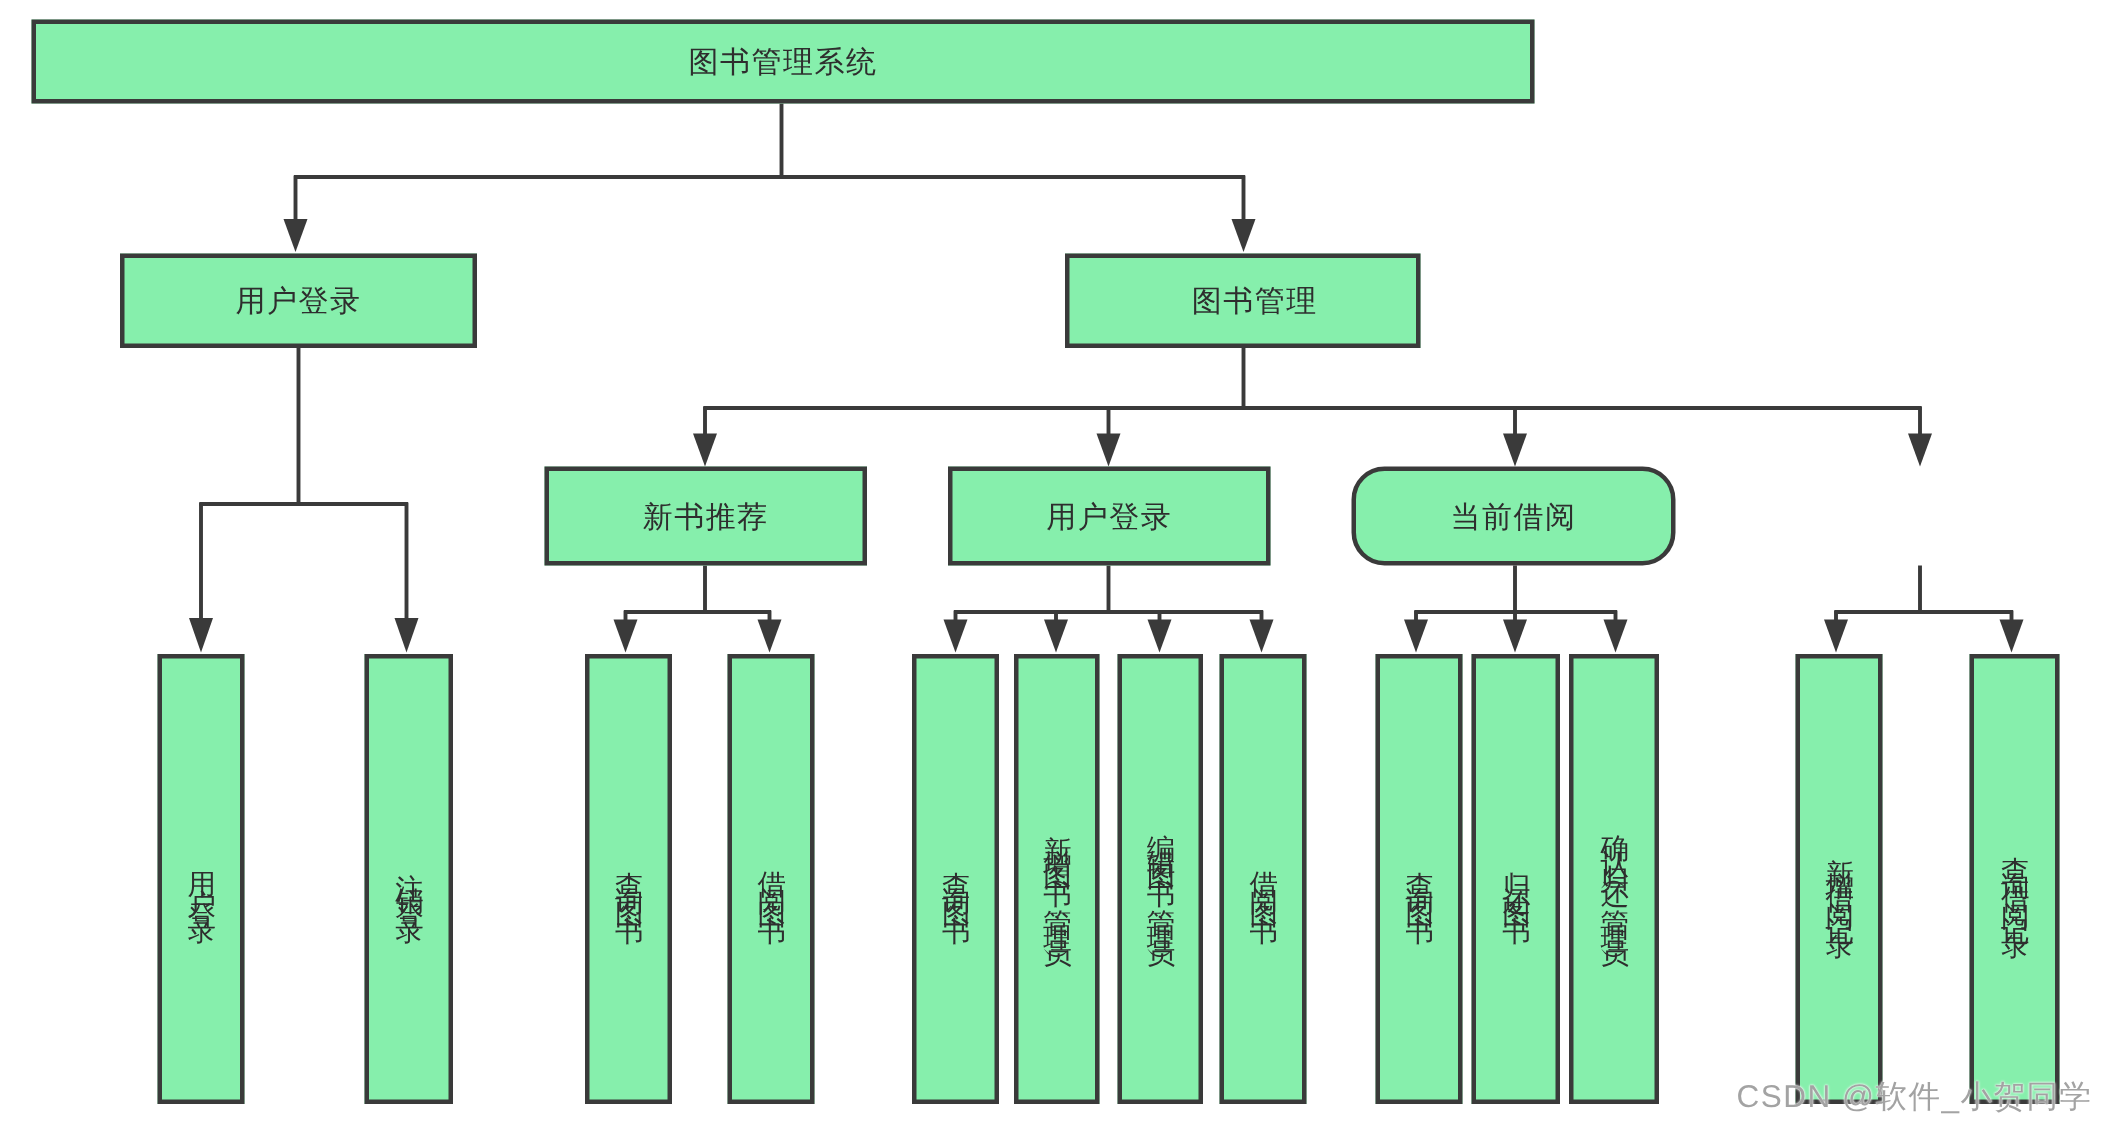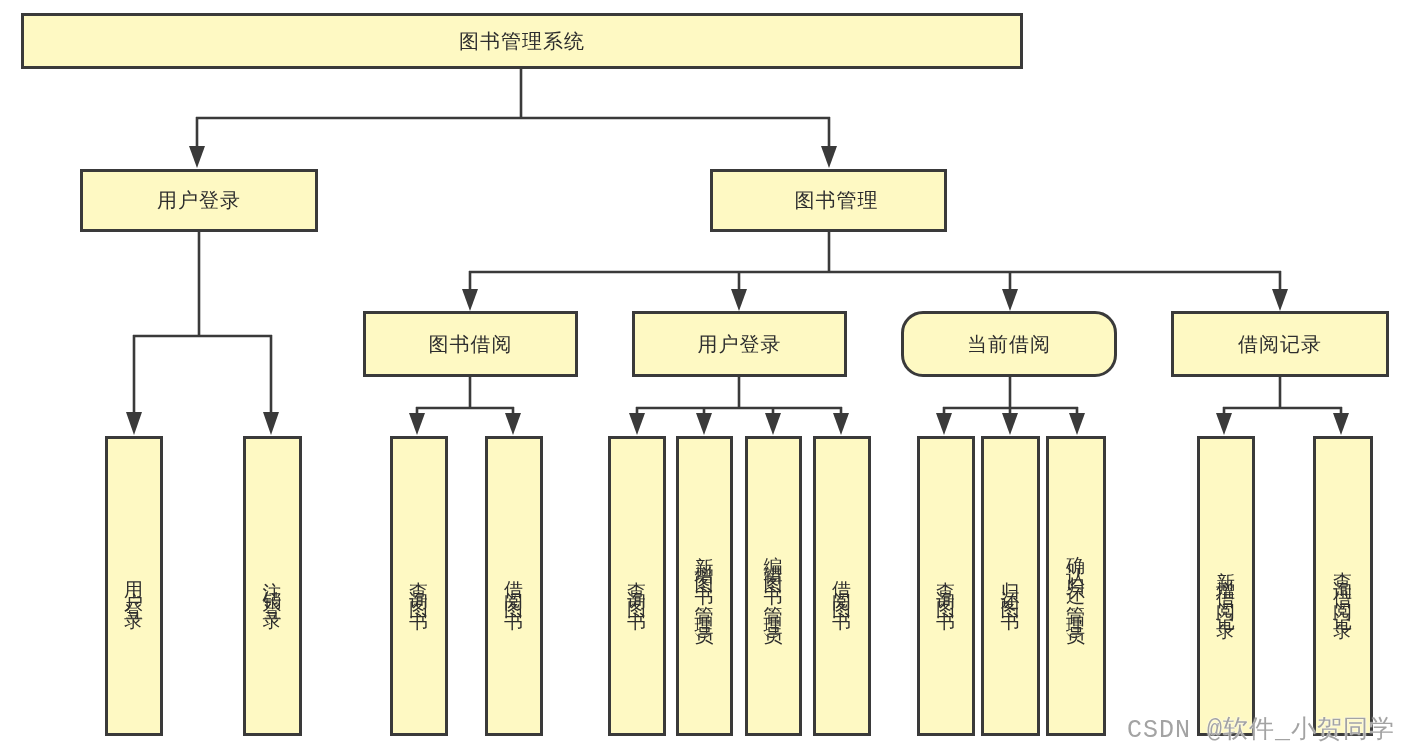--- a/index.html
+++ b/index.html
@@ -24,21 +24,21 @@
     position: absolute;
     left: 0; top: 0;
     width: 1405px; height: 747px;
     color: var(--color-line);
   }
   .connector-layer line { stroke: currentColor; stroke-width: 2.6; }
   .connector-layer polygon { fill: currentColor; }
 
   .node {
     position: absolute;
-    background: #fef9c3;
+    background: #86efac;
     border: 3px solid var(--color-line);
     display: flex;
     align-items: center;
     justify-content: center;
     color: var(--color-text);
   }
   .hbox { font-size: 20px; letter-spacing: 1px; }
   .vbox span.label {
     writing-mode: vertical-rl;
     text-orientation: mixed;
@@ -47,26 +47,25 @@
     letter-spacing: 10px;
     color: var(--color-text);
     white-space: nowrap;
   }
   .hbox span.label { color: var(--color-text); }
 
   .watermark {
     position: absolute;
     right: 10px;
     bottom: 2px;
-    font-size: 25px;
+    font-size: 21px;
     color: var(--color-watermark);
     text-shadow: 0 0 2px #ffffff, 0 0 1px #ffffff;
     letter-spacing: 1px;
     pointer-events: none;
-    font-family: Liberation Mono, monospace;
   }
 </style>
 </head>
 <body>
 
 <div class="canvas">
 
   <svg class="connector-layer" viewBox="0 0 1405 747" xmlns="http://www.w3.org/2000/svg" aria-hidden="true">
 
     <line x1="521" y1="69" x2="521" y2="118"></line>
@@ -136,31 +135,28 @@
   </div>
 
   <div class="node hbox" style="left:80px; top:169px; width:238px; height:63px;">
     <span class="label">用户登录</span>
   </div>
   <div class="node hbox" style="left:710px; top:169px; width:237px; height:63px;padding-left:16px;">
     <span class="label">图书管理</span>
   </div>
 
   <div class="node hbox" style="left:363px; top:311px; width:215px; height:66px;">
-    <span class="label">图书借阅</span>
+    <span class="label">新书推荐</span>
   </div>
   <div class="node hbox" style="left:632px; top:311px; width:215px; height:66px;">
     <span class="label">用户登录</span>
   </div>
   <div class="node hbox" style="left:901px; top:311px; width:216px; height:66px;border-radius:22px;">
     <span class="label">当前借阅</span>
   </div>
-  <div class="node hbox" style="left:1171px; top:311px; width:218px; height:66px;">
-    <span class="label">借阅记录</span>
-  </div>
 
   <div class="node vbox" style="left:105px; top:436px; width:58px; height:300px;">
     <span class="label">用户登录</span>
   </div>
   <div class="node vbox" style="left:243px; top:436px; width:59px; height:300px;">
     <span class="label">注销登录</span>
   </div>
 
   <div class="node vbox" style="left:390px; top:436px; width:58px; height:300px;">
     <span class="label">查询图书</span>

